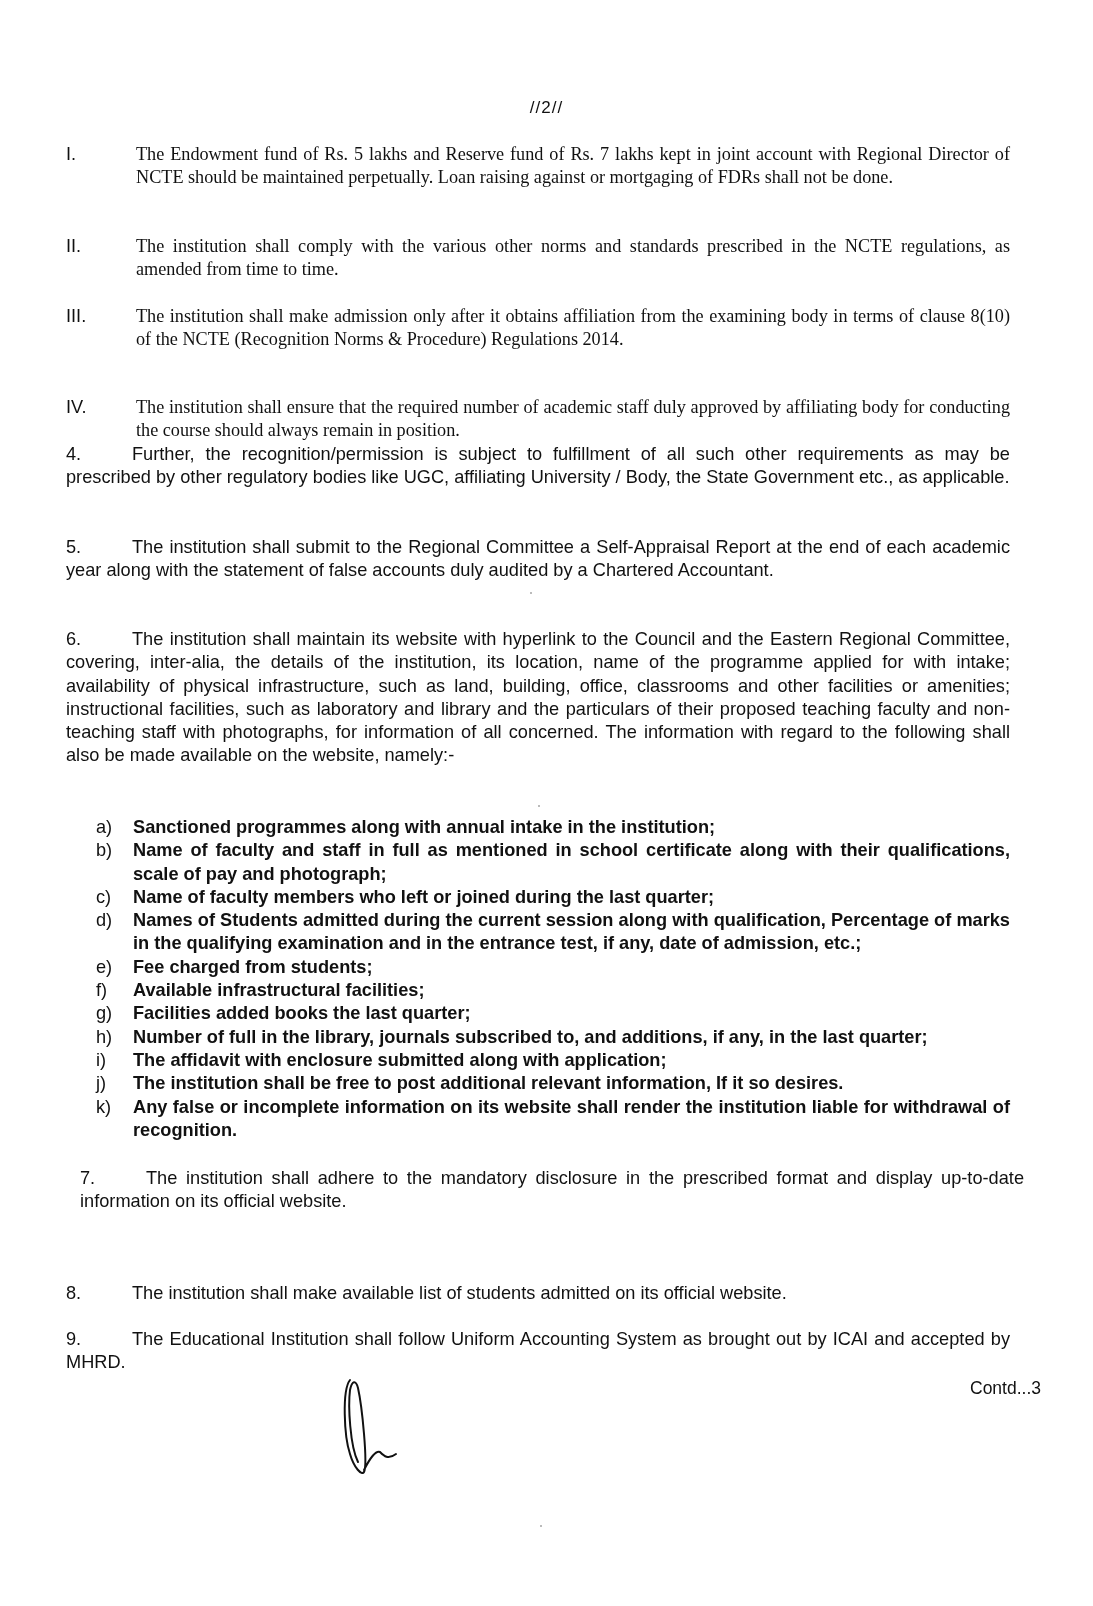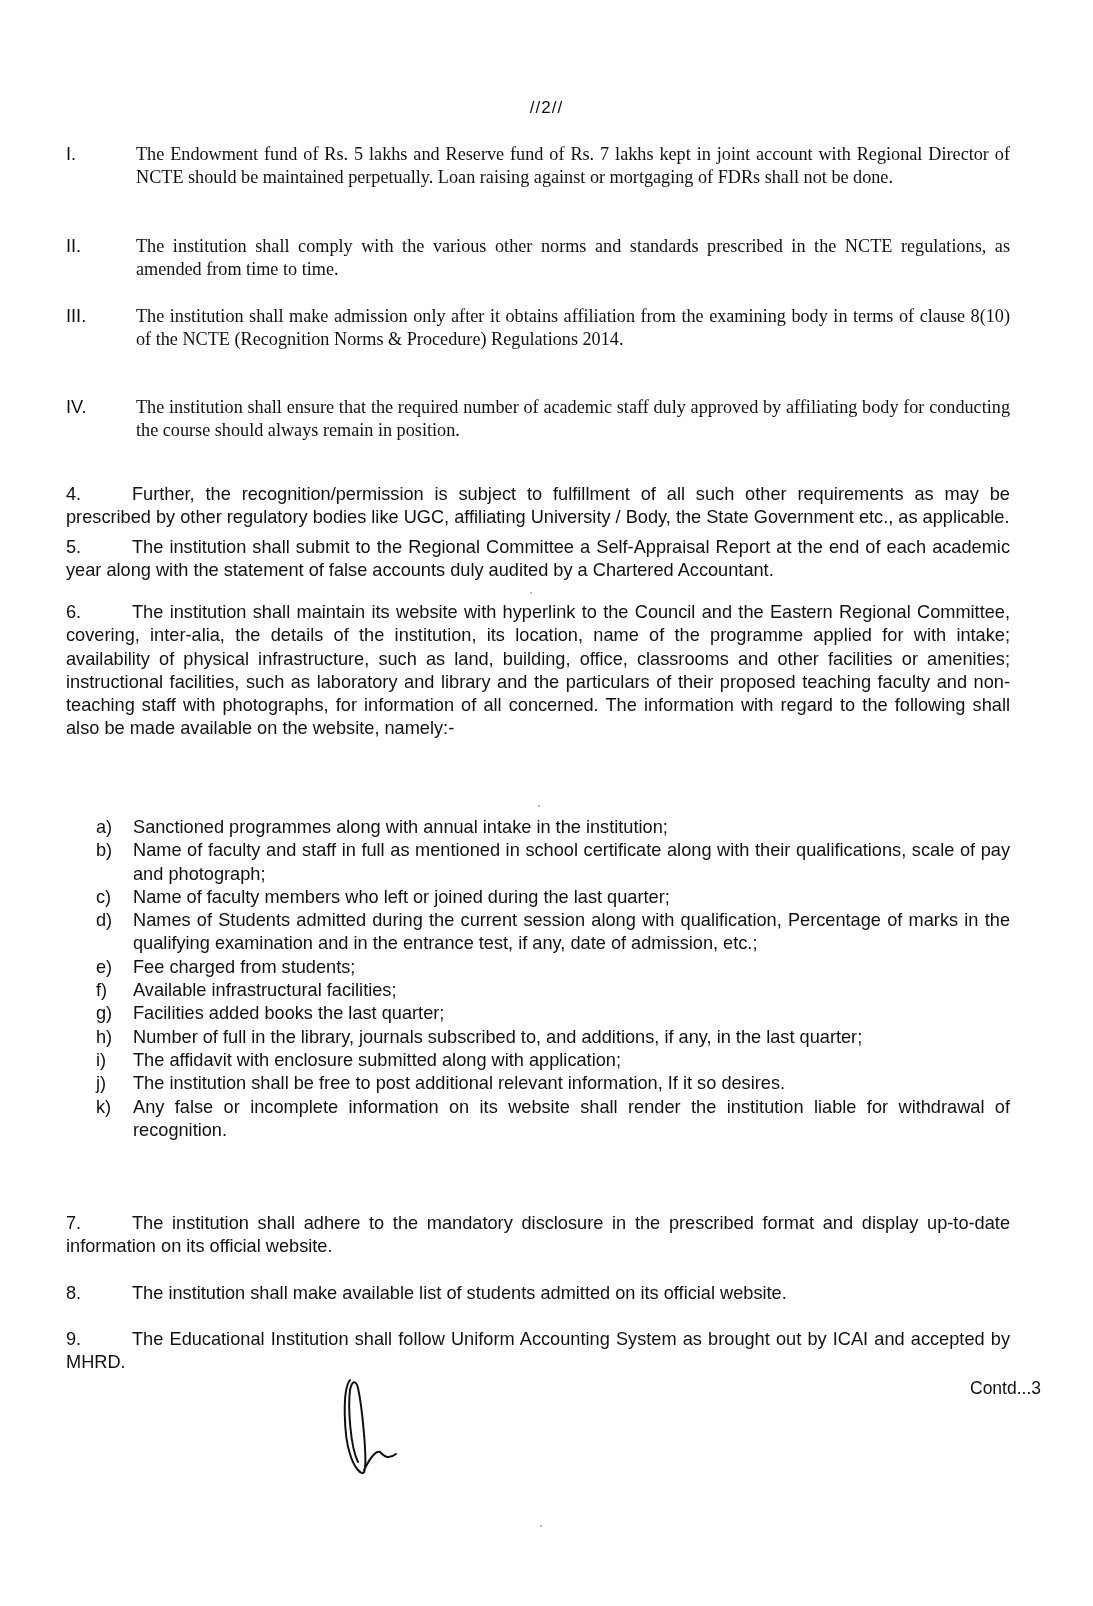--- a/index.html
+++ b/index.html
@@ -10,21 +10,21 @@
   }
   .page-num { position: absolute; top: 96px; left: 0; width: 1093px; text-align: center; font-size: 17px; letter-spacing: 1px; }
   .roman { position: absolute; left: 66px; width: 944px; }
   .roman .num { position: absolute; left: 0; top: 0; width: 50px; }
   .roman .txt { margin-left: 70px; text-align: justify; text-align-last: left; font-family: Liberation Serif, serif; }
   .para { position: absolute; left: 66px; width: 944px; text-align: justify; }
   .para .pnum { display: inline-block; width: 66px; }
   .alist { position: absolute; left: 96px; width: 914px; }
   .aitem { position: relative; }
   .aitem .al { position: absolute; left: 0; top: 0; width: 36px; }
-  .aitem .at { margin-left: 37px; text-align: justify; text-align-last: left; }
+  .aitem .at { margin-left: 37px; text-align: justify; text-align-last: left; font-weight: bold; }
   .contd { position: absolute; left: 930px; top: 1377px; font-size: 17.5px; margin-left: 40px; }
   .sig { position: absolute; left: 336px; top: 1376px; }
   .speck { position: absolute; width: 2px; height: 2px; background: #bbb; }
 </style>
 </head>
 <body>
 
 <div class="page-num">//2//</div>
 
 <div class="roman" style="top:143px;">
@@ -37,27 +37,27 @@
 </div>
 <div class="roman" style="top:305px;">
   <span class="num">III.</span>
   <div class="txt">The institution shall make admission only after it obtains affiliation from the examining body in terms of clause 8(10) of the NCTE (Recognition Norms &amp; Procedure) Regulations 2014.</div>
 </div>
 <div class="roman" style="top:396px;">
   <span class="num">IV.</span>
   <div class="txt">The institution shall ensure that the required number of academic staff duly approved by affiliating body for conducting the course should always remain in position.</div>
 </div>
 
-<div class="para" style="top:443px;margin-top:40px;">
+<div class="para" style="top:443px;">
   <span class="pnum">4.</span><span>Further, the recognition/permission is subject to fulfillment of all such other requirements as may be prescribed by other regulatory bodies like UGC, affiliating University / Body, the State Government etc., as applicable.</span>
 </div>
 <div class="para" style="top:536px;">
   <span class="pnum">5.</span><span>The institution shall submit to the Regional Committee a Self-Appraisal Report at the end of each academic year along with the statement of false accounts duly audited by a Chartered Accountant.</span>
 </div>
-<div class="para" style="top:601px;">
+<div class="para" style="top:628px;">
   <span class="pnum">6.</span><span>The institution shall maintain its website with hyperlink to the Council and the Eastern Regional Committee, covering, inter-alia, the details of the institution, its location, name of the programme applied for with intake; availability of physical infrastructure, such as land, building, office, classrooms and other facilities or amenities; instructional facilities, such as laboratory and library and the particulars of their proposed teaching faculty and non-teaching staff with photographs, for information of all concerned. The information with regard to the following shall also be made available on the website, namely:-</span>
 </div>
 
 <div class="alist" style="top:816px;">
   <div class="aitem">
       <span class="al">a)</span>
       <div class="at">Sanctioned programmes along with annual intake in the institution;</div>
     </div>
   <div class="aitem">
       <span class="al">b)</span>
@@ -94,21 +94,21 @@
   <div class="aitem">
       <span class="al">j)</span>
       <div class="at">The institution shall be free to post additional relevant information, If it so desires.</div>
     </div>
   <div class="aitem">
       <span class="al">k)</span>
       <div class="at">Any false or incomplete information on its website shall render the institution liable for withdrawal of recognition.</div>
     </div>
 </div>
 
-<div class="para" style="top:1212px;">
+<div class="para" style="top:1167px;margin-left:14px;">
   <span class="pnum">7.</span><span>The institution shall adhere to the mandatory disclosure in the prescribed format and display up-to-date information on its official website.</span>
 </div>
 <div class="para" style="top:1282px;">
   <span class="pnum">8.</span><span>The institution shall make available list of students admitted on its official website.</span>
 </div>
 <div class="para" style="top:1328px;">
   <span class="pnum">9.</span><span>The Educational Institution shall follow Uniform Accounting System as brought out by ICAI and accepted by MHRD.</span>
 </div>
 
 <div class="contd">Contd...3</div>

